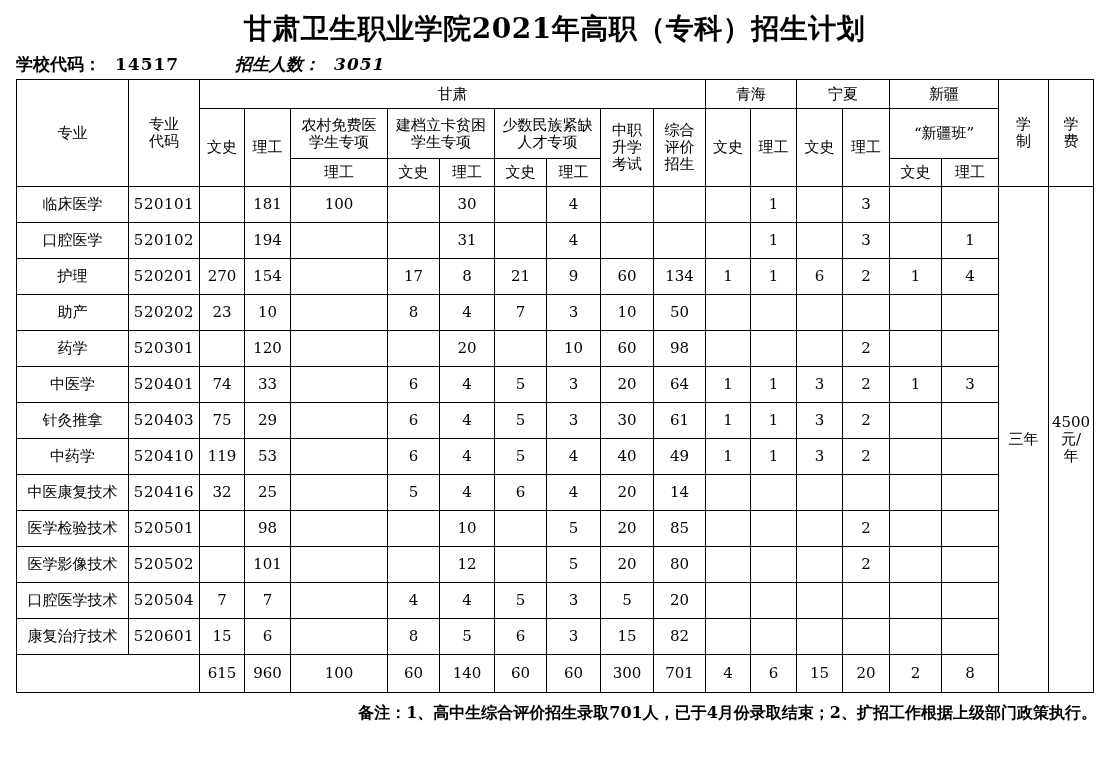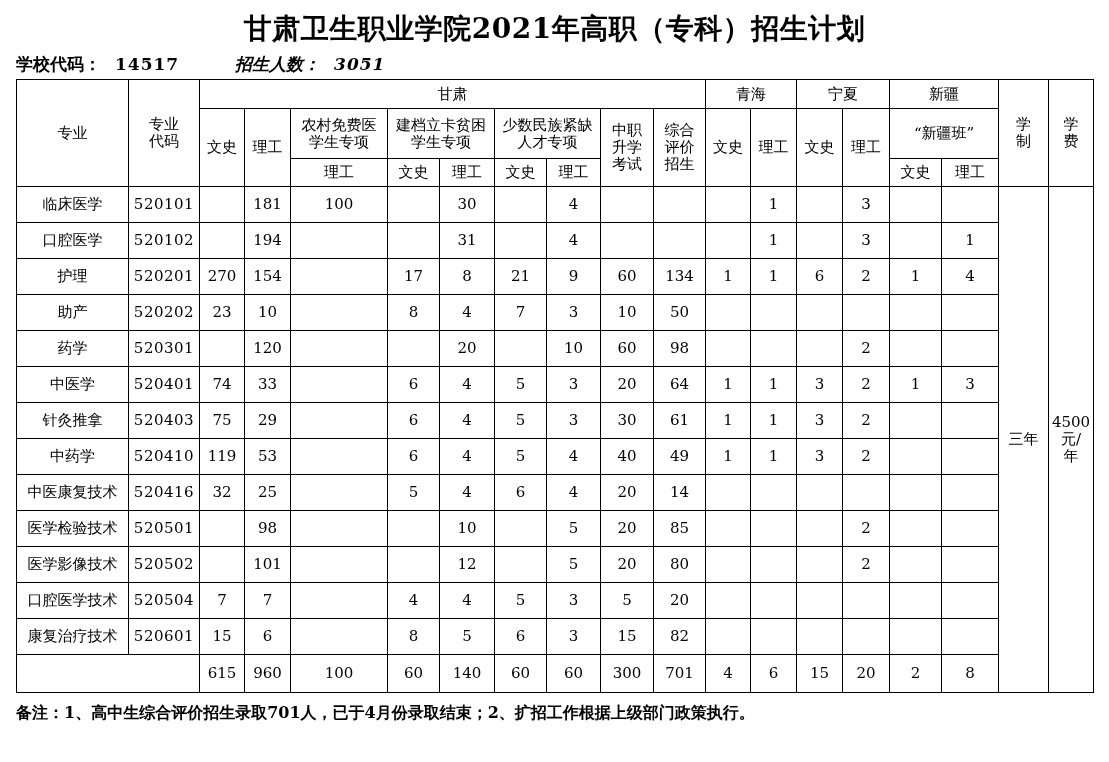--- a/index.html
+++ b/index.html
@@ -31,21 +31,21 @@
   }
   thead tr.r1{height:29px;}
   thead tr.r2{height:50px;}
   thead tr.r3{height:28px;}
   tbody tr{height:36px;}
   tbody tr.totals{height:38px;}
   .wrap{white-space:pre-line;}
   td.major{font-size:16px;}
   td.code{letter-spacing:0.5px;margin-left:36px;}
   .footnote{
-    margin:10px 0 0 16px;font-size:16px;font-weight:bold;line-height:19px;
+    margin:10px 12px 0 16px;font-size:16px;font-weight:bold;line-height:19px;text-align:right;
   }
 </style>
 </head>
 <body>
 
 <h1 class="title">甘肃卫生职业学院2021年高职（专科）招生计划</h1>
 
 <div class="meta">
   <span class="pair"><span>学校代码：</span><span class="val">14517</span></span>
   <span class="pair"><span>招生人数：</span><span class="val">3051</span></span>

